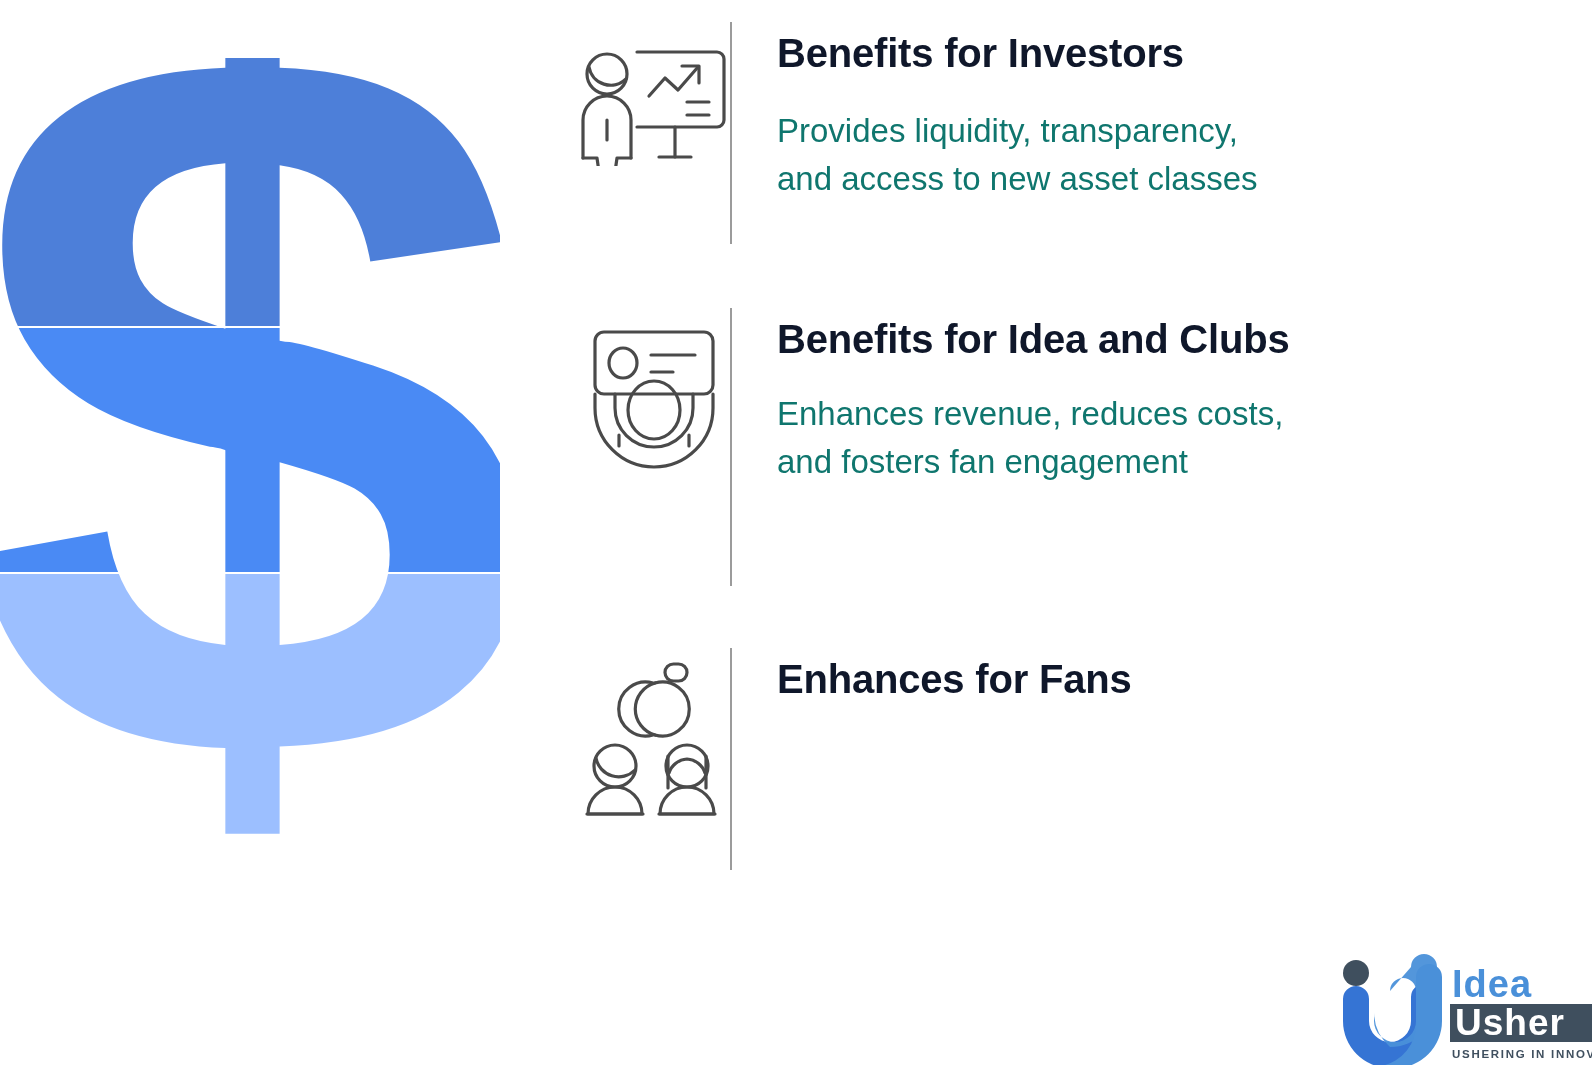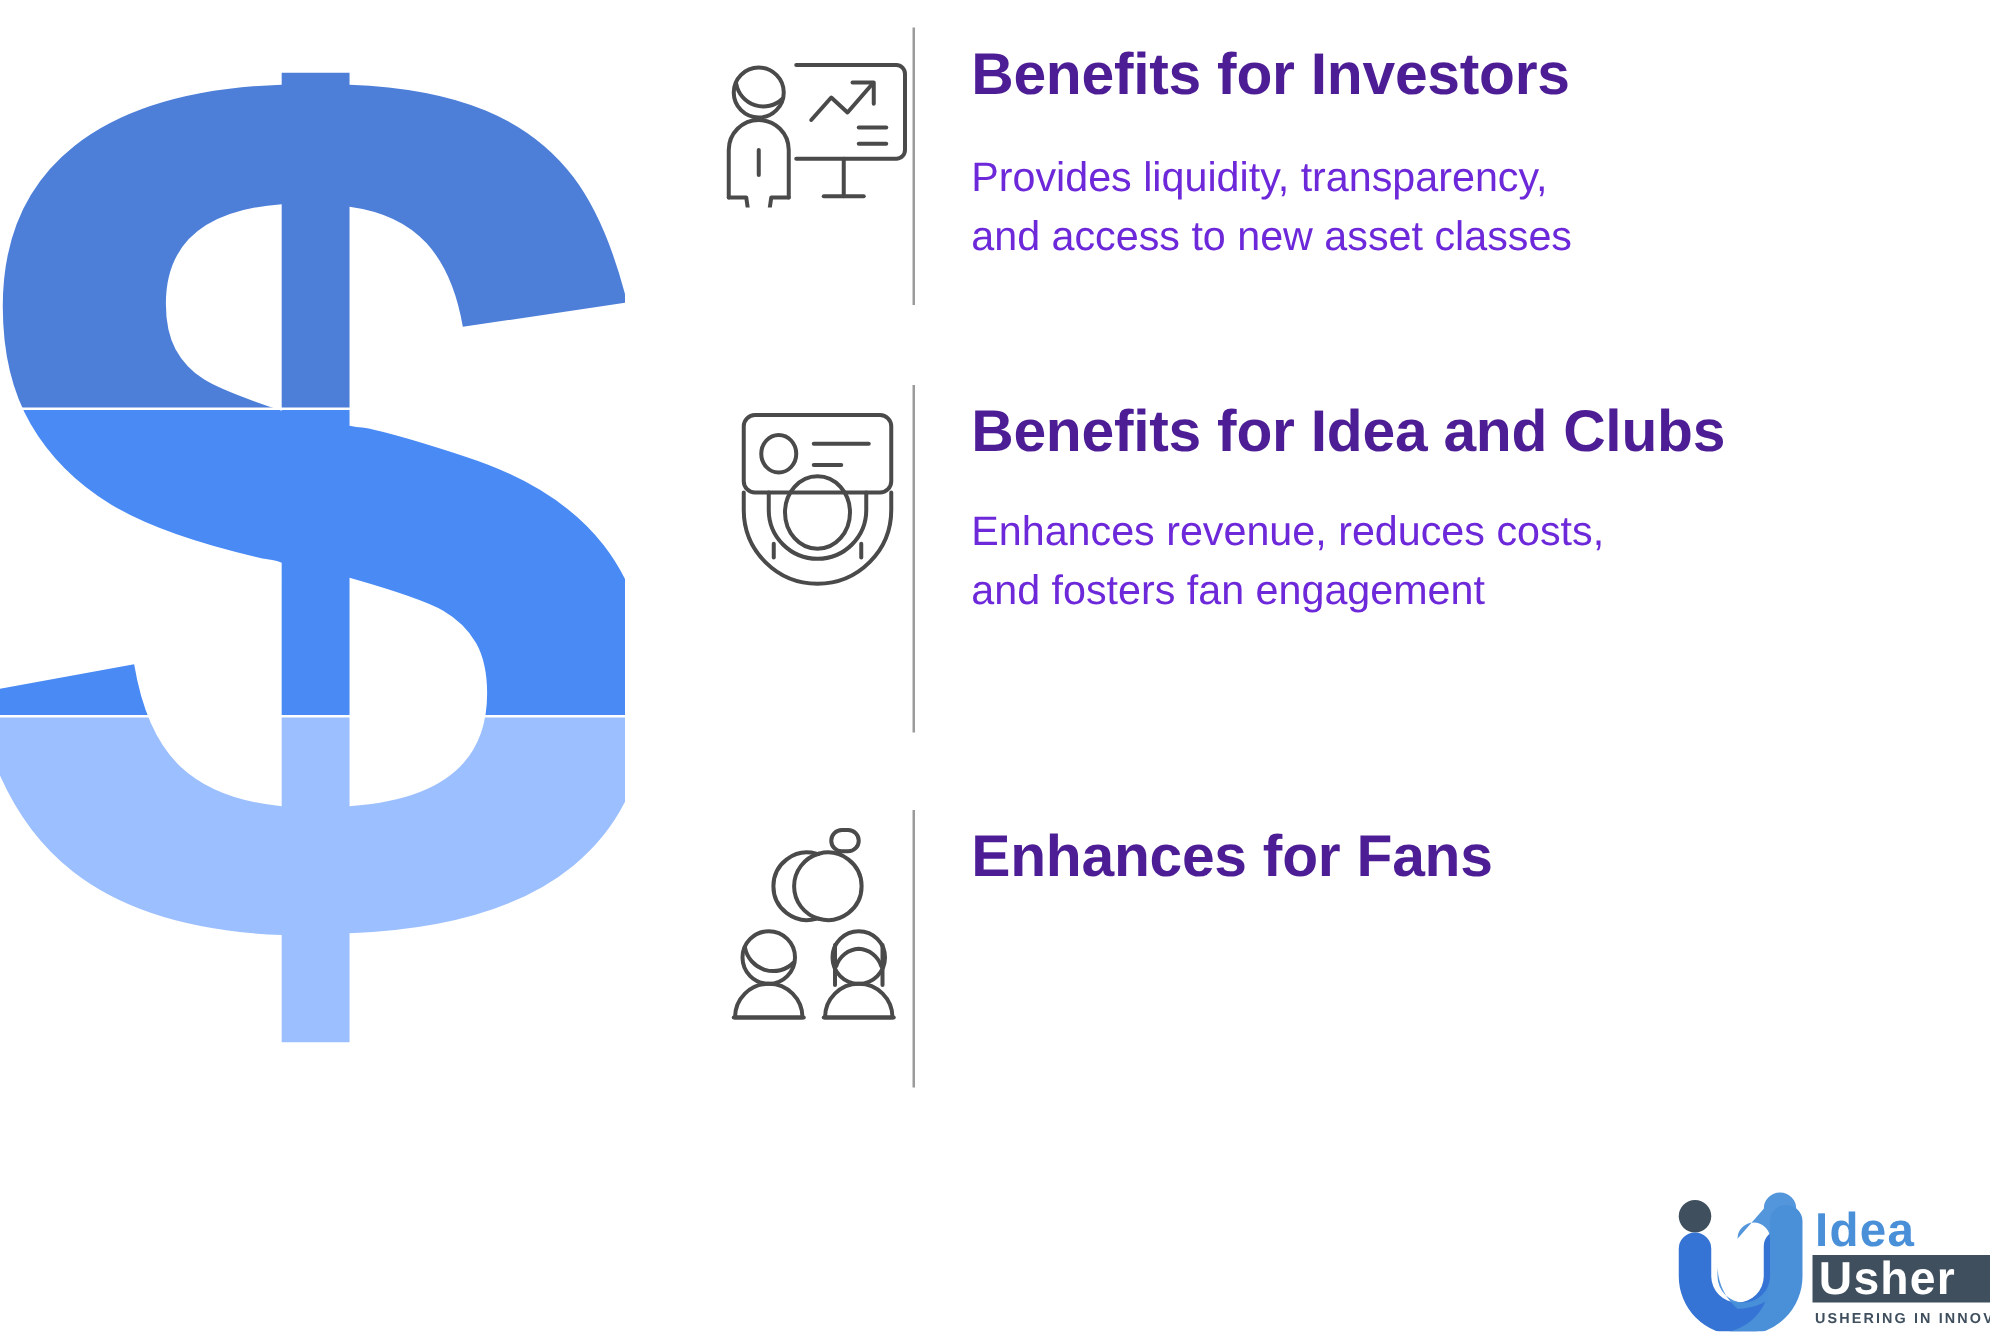--- a/index.html
+++ b/index.html
@@ -66,31 +66,31 @@
     align-self: stretch;
     margin-right: 45px;
   }
   .benefit-row.r1 .benefit-divider { height: 222px; }
   .benefit-row.r2 .benefit-divider { height: 278px; }
   .benefit-row.r3 .benefit-divider { height: 222px; }
 
   .benefit-text { padding-top: 2px; width: 680px; }
 
   .benefit-title {
-    font-size: 47px;
+    font-size: 40px;
     font-weight: bold;
-    color: #4c1d95;
+    color: #0f172a;
     line-height: 1.48;
     letter-spacing: -0.2px;
     margin: 0 0 6px 0;
   }
   .benefit-desc {
     font-size: 33px;
     font-weight: normal;
-    color: #6d28d9;
+    color: #0f766e;
     line-height: 1.45;
     margin: 0;
     white-space: pre-line;
   }
   .benefit-row.r1 .benefit-desc { margin-top: 24px; }
   .benefit-row.r2 .benefit-desc { margin-top: 21px; }
   .benefit-row.r3 .benefit-desc { margin-top: 26px; }
 
   
   .brand-logo {

